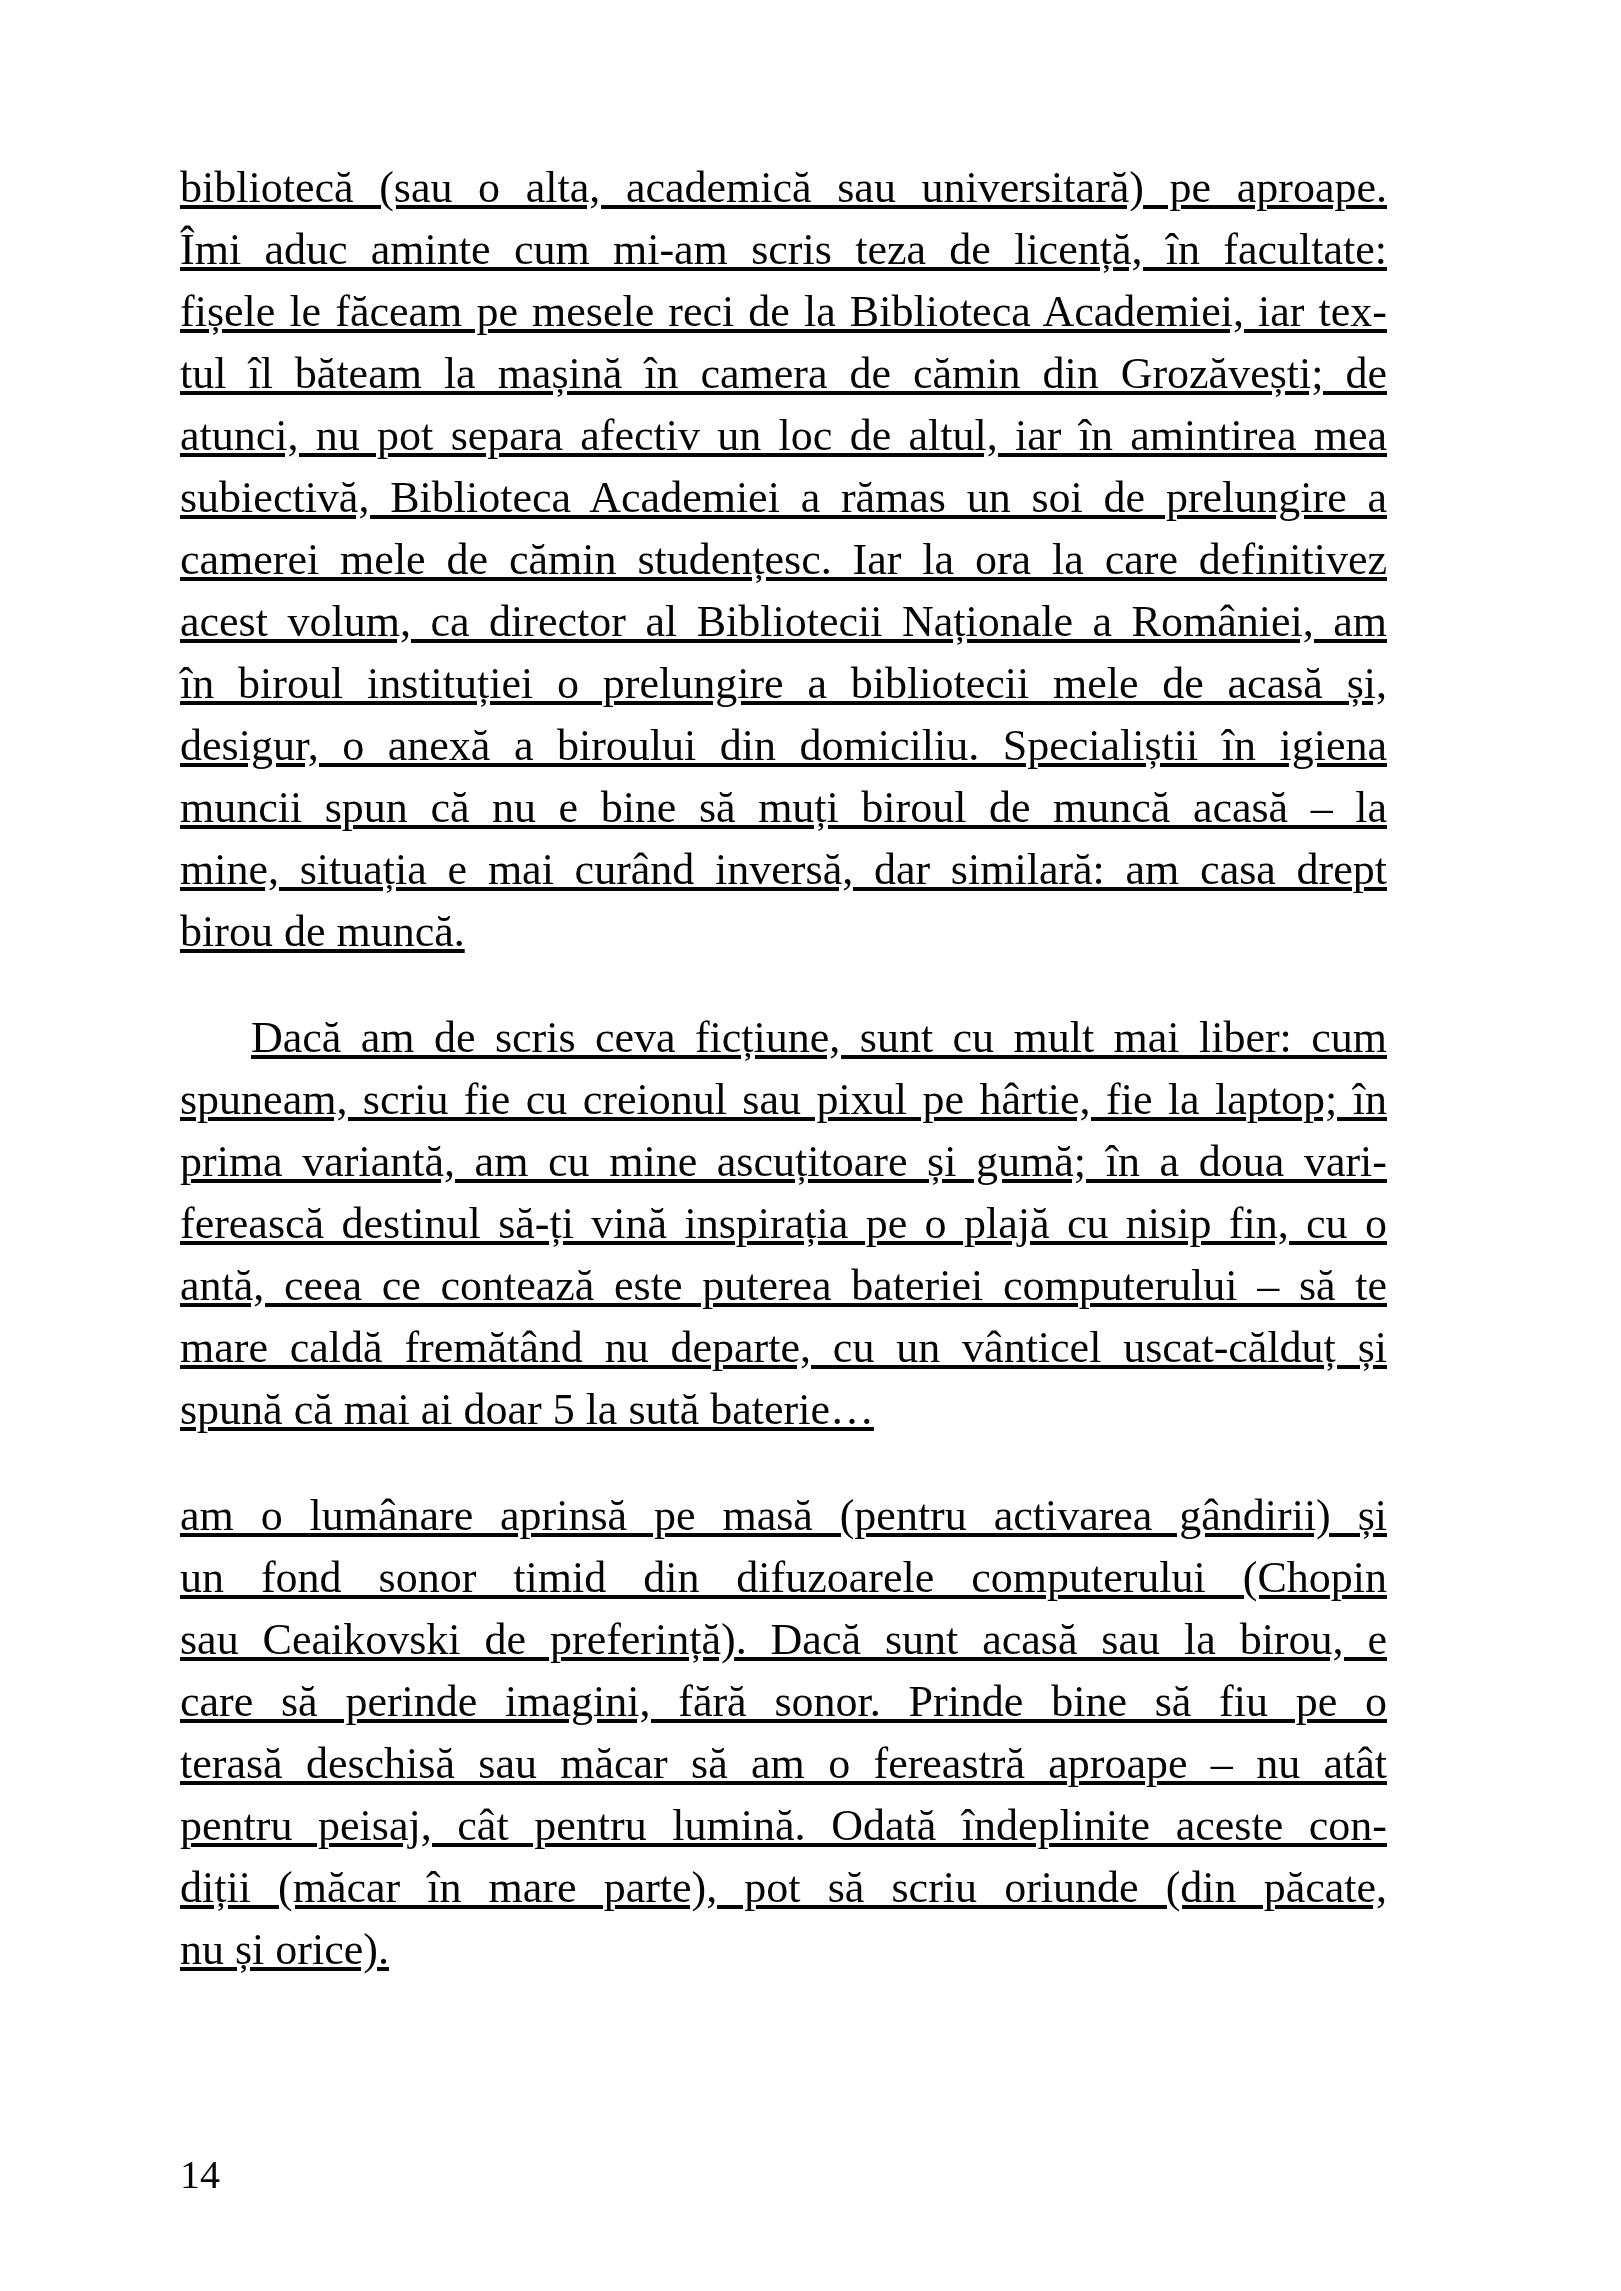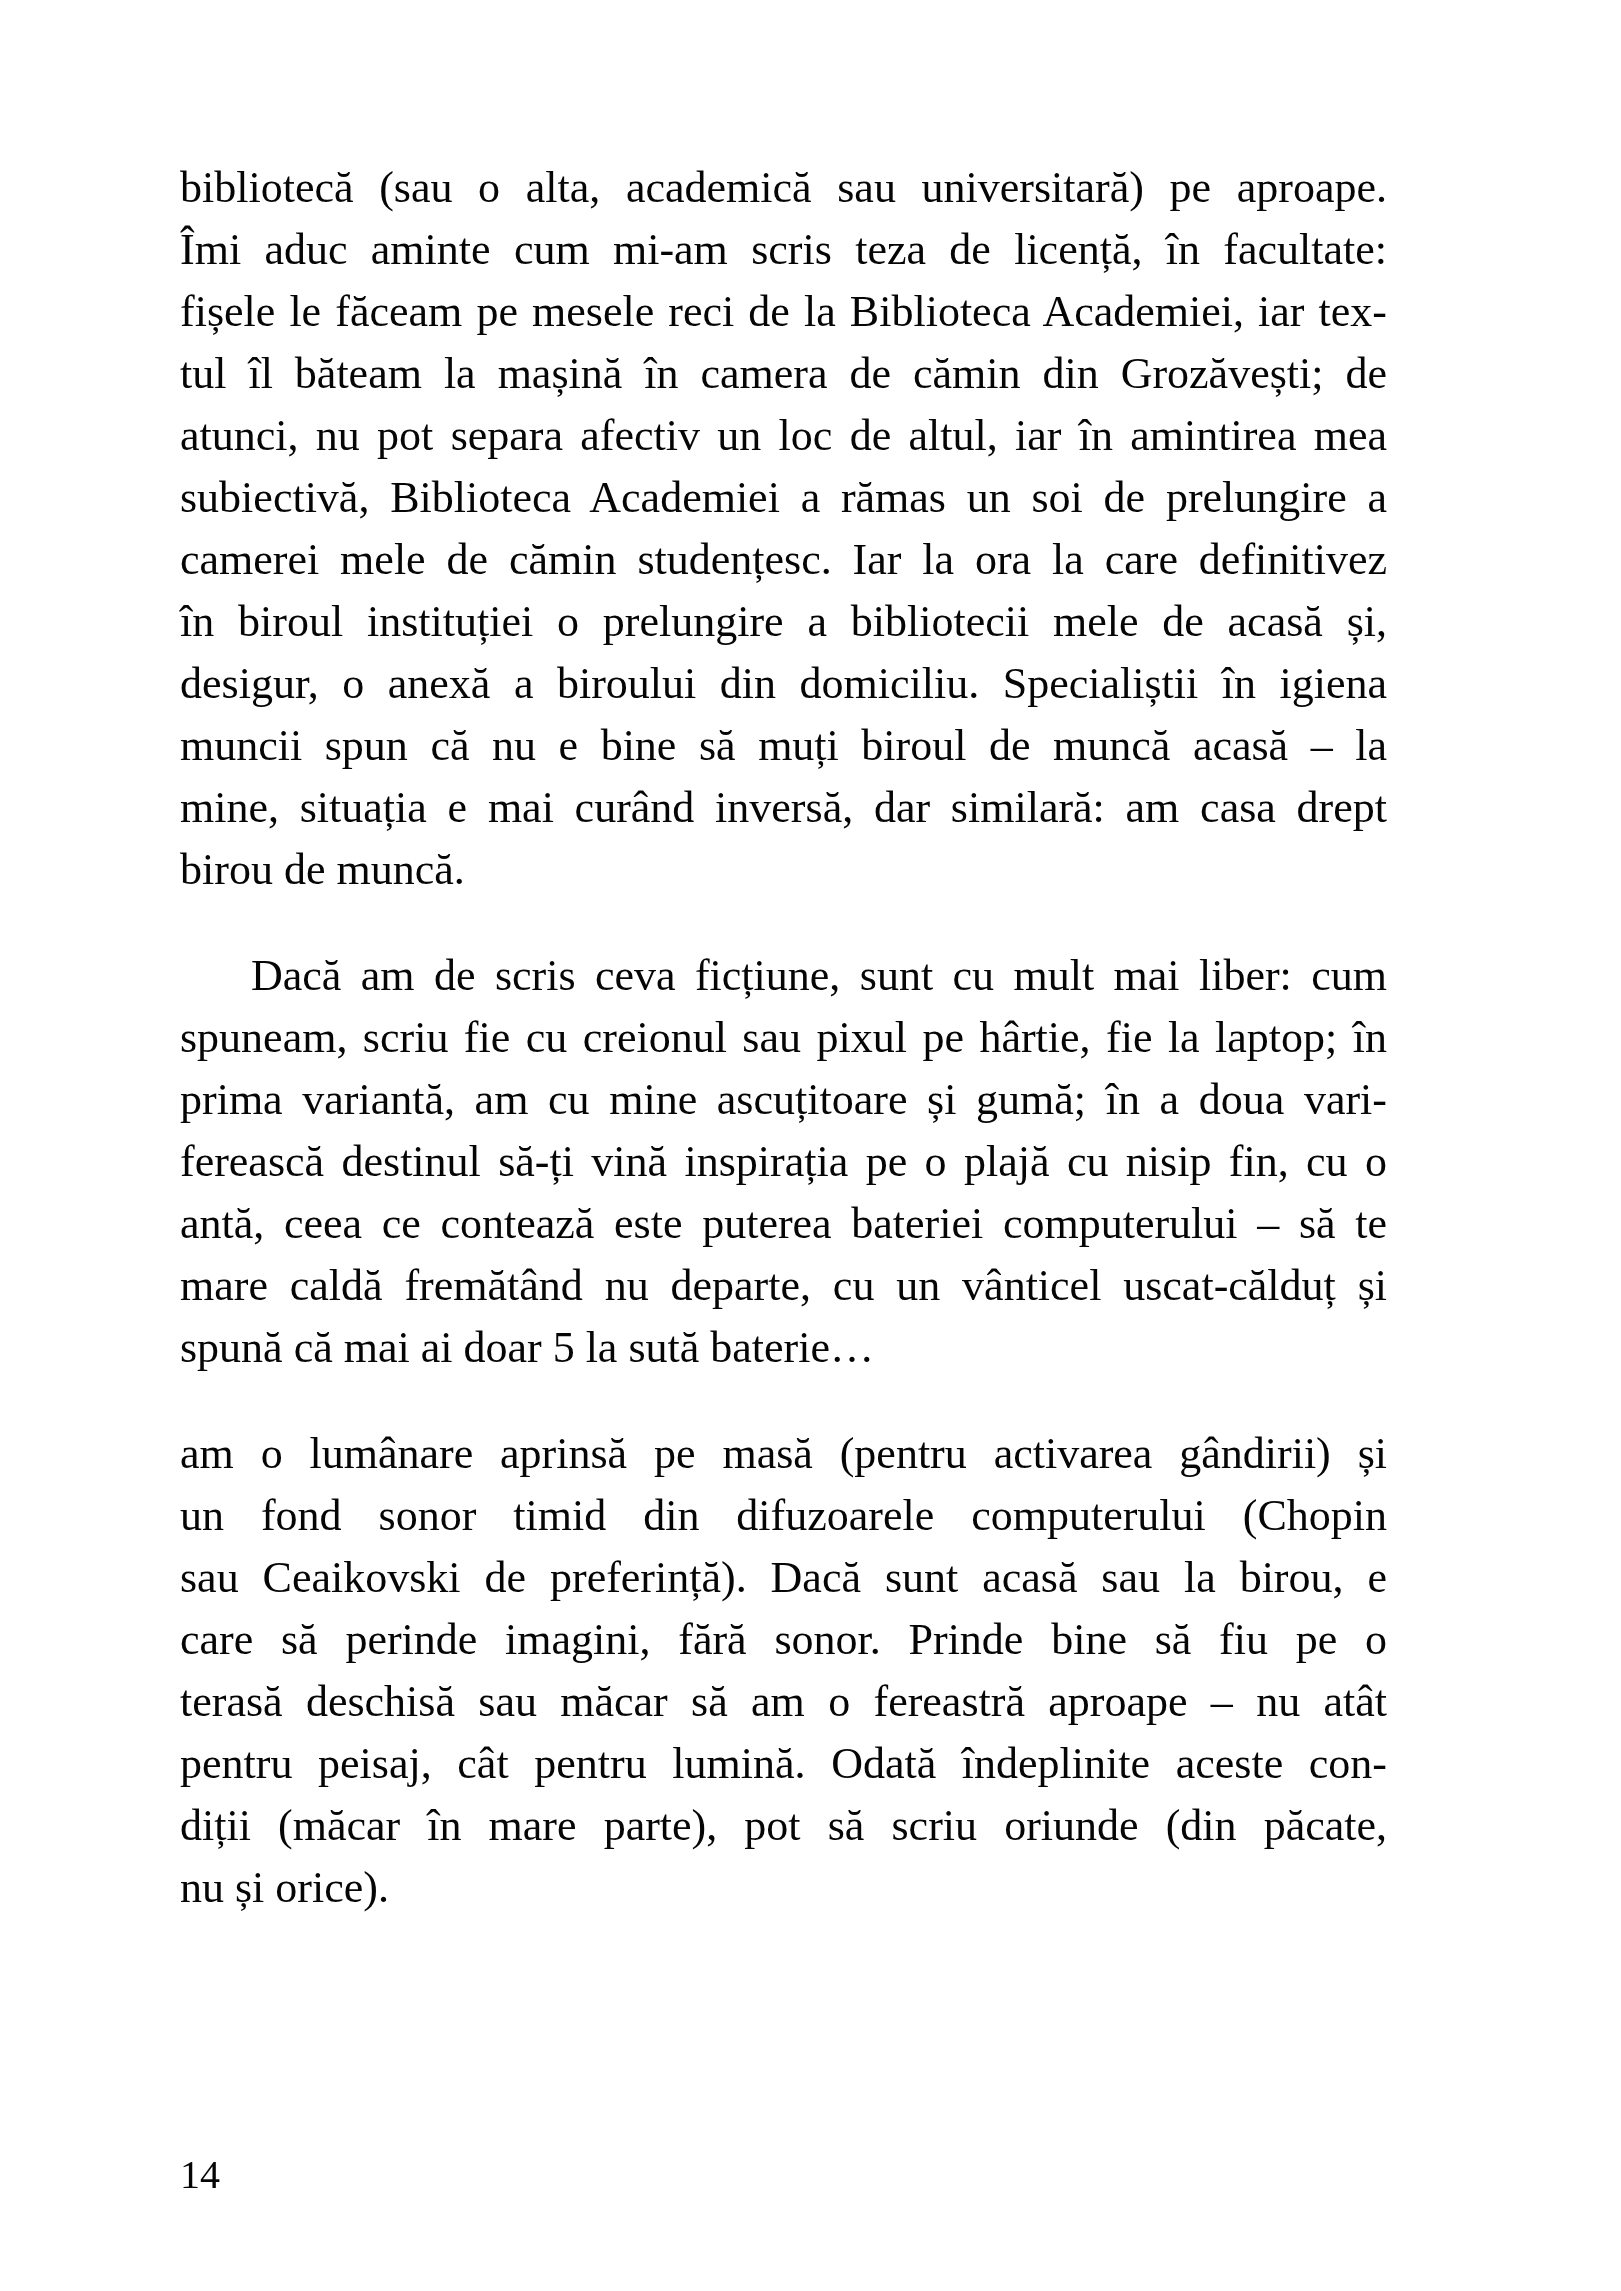--- a/index.html
+++ b/index.html
@@ -19,20 +19,21 @@
     width: 1207px;
     font-size: 44px;
     line-height: 62px;
   }
   .para { margin: 0; padding: 0; }
   .line {
     text-align: justify;
     text-align-last: justify;
     text-justify: inter-word;
     white-space: normal;
+    text-decoration: underline;
   }
   .line.last { text-align-last: left; }
   .line.indent { text-indent: 71px; }
   .page-number {
     position: absolute;
     left: 180px;
     top: 2155px;
     width: 1207px;
     text-align: left;
     font-size: 40px;
@@ -46,20 +47,21 @@
 
   <p class="para">
     </p>
     <div class="line">bibliotecă (sau o alta, academică sau universitară) pe aproape.</div>
     <div class="line">Îmi aduc aminte cum mi-am scris teza de licență, în facultate:</div>
     <div class="line">fișele le făceam pe mesele reci de la Biblioteca Academiei, iar tex-</div>
     <div class="line">tul îl băteam la mașină în camera de cămin din Grozăvești; de</div>
     <div class="line">atunci, nu pot separa afectiv un loc de altul, iar în amintirea mea</div>
     <div class="line">subiectivă, Biblioteca Academiei a rămas un soi de prelungire a</div>
     <div class="line">camerei mele de cămin studențesc. Iar la ora la care definitivez</div>
+    <div class="line">acest volum, ca director al Bibliotecii Naționale a României, am</div>
     <div class="line">în biroul instituției o prelungire a bibliotecii mele de acasă și,</div>
     <div class="line">desigur, o anexă a biroului din domiciliu. Specialiștii în igiena</div>
     <div class="line">muncii spun că nu e bine să muți biroul de muncă acasă – la</div>
     <div class="line">mine, situația e mai curând inversă, dar similară: am casa drept</div>
     <div class="line last">birou de muncă.</div>
   <p></p>
 
   <p class="para">
     </p>
     <div class="line indent">Dacă am de scris ceva ficțiune, sunt cu mult mai liber: cum</div>

